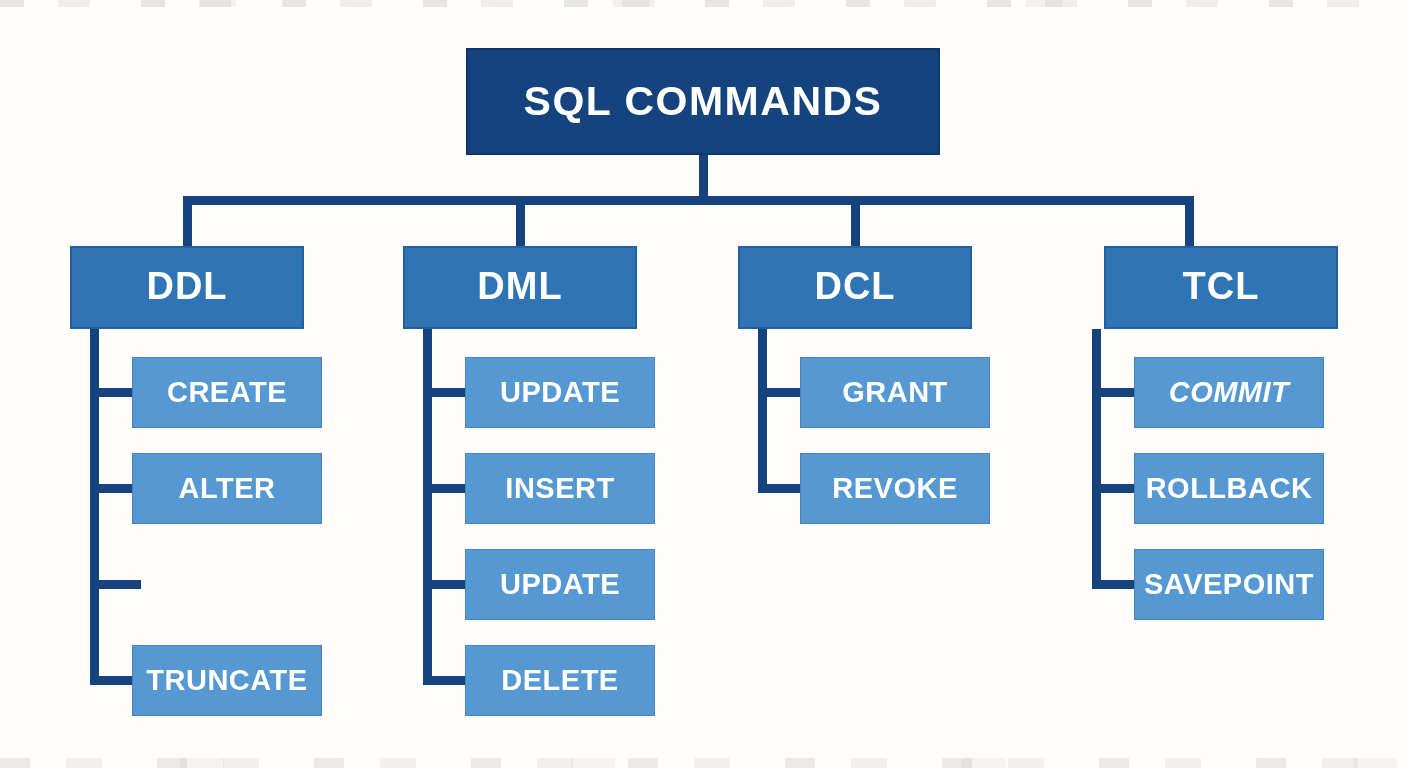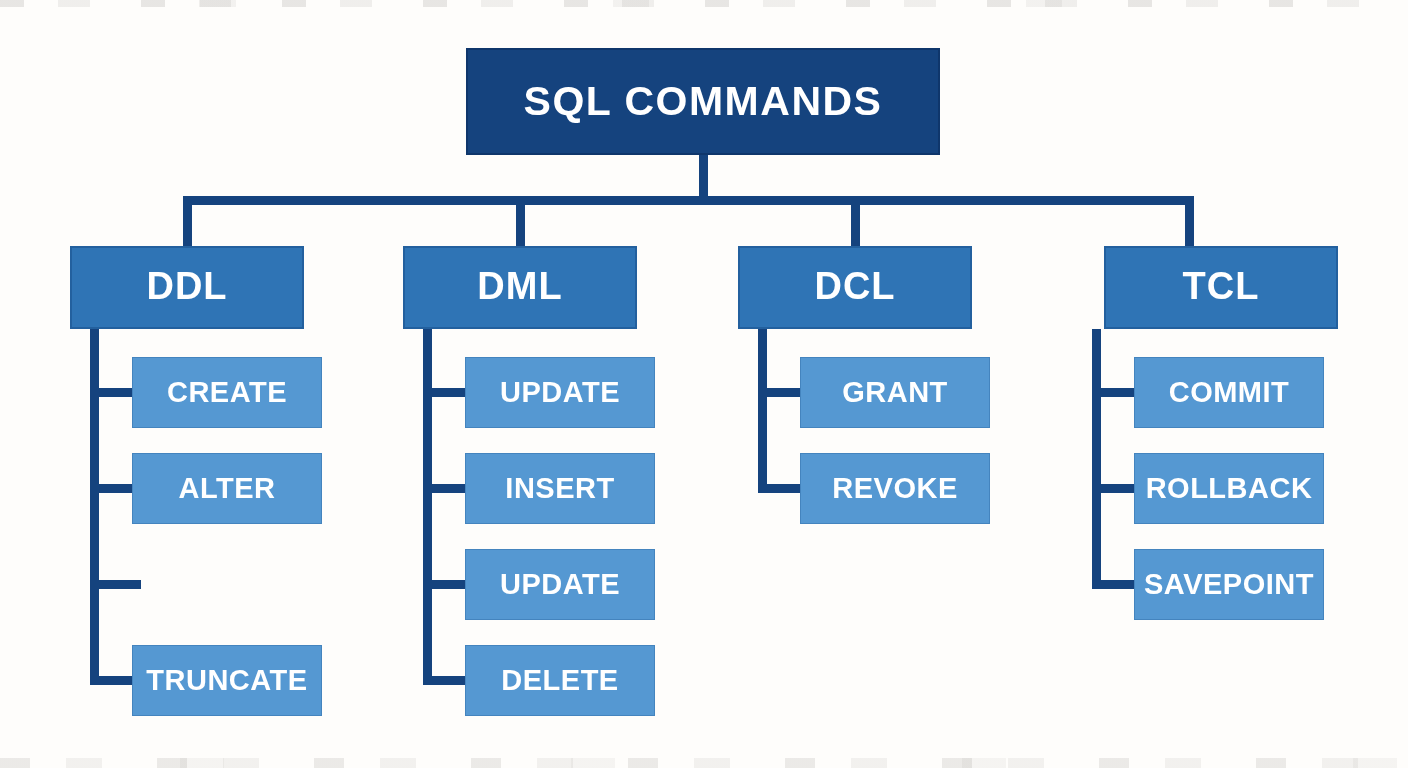--- a/index.html
+++ b/index.html
@@ -104,18 +104,18 @@
     <div class="cat-box" style="left: 738px;">DCL</div>
     <div class="line" style="left: 758px; top: 329px; width: 9px; height: 164px;"></div>
     <div class="line" style="left: 758px; top: 388px; width: 51px; height: 9px;"></div>
     <div class="child-box" style="left: 800px; top: 357px;">GRANT</div>
     <div class="line" style="left: 758px; top: 484px; width: 51px; height: 9px;"></div>
     <div class="child-box" style="left: 800px; top: 453px;">REVOKE</div>
     <div class="line" style="left: 1185px; top: 196px; width: 9px; height: 55px;"></div>
     <div class="cat-box" style="left: 1072px; margin-left: 32px;">TCL</div>
     <div class="line" style="left: 1092px; top: 329px; width: 9px; height: 260px;"></div>
     <div class="line" style="left: 1092px; top: 388px; width: 51px; height: 9px;"></div>
-    <div class="child-box" style="left: 1134px; top: 357px;">COMMIT</div>
+    <div class="child-box" style="left: 1134px; top: 357px; font-style: italic;">COMMIT</div>
     <div class="line" style="left: 1092px; top: 484px; width: 51px; height: 9px;"></div>
     <div class="child-box" style="left: 1134px; top: 453px;">ROLLBACK</div>
     <div class="line" style="left: 1092px; top: 580px; width: 51px; height: 9px;"></div>
     <div class="child-box" style="left: 1134px; top: 549px;">SAVEPOINT</div>
   </div>
 
 </body></html>

